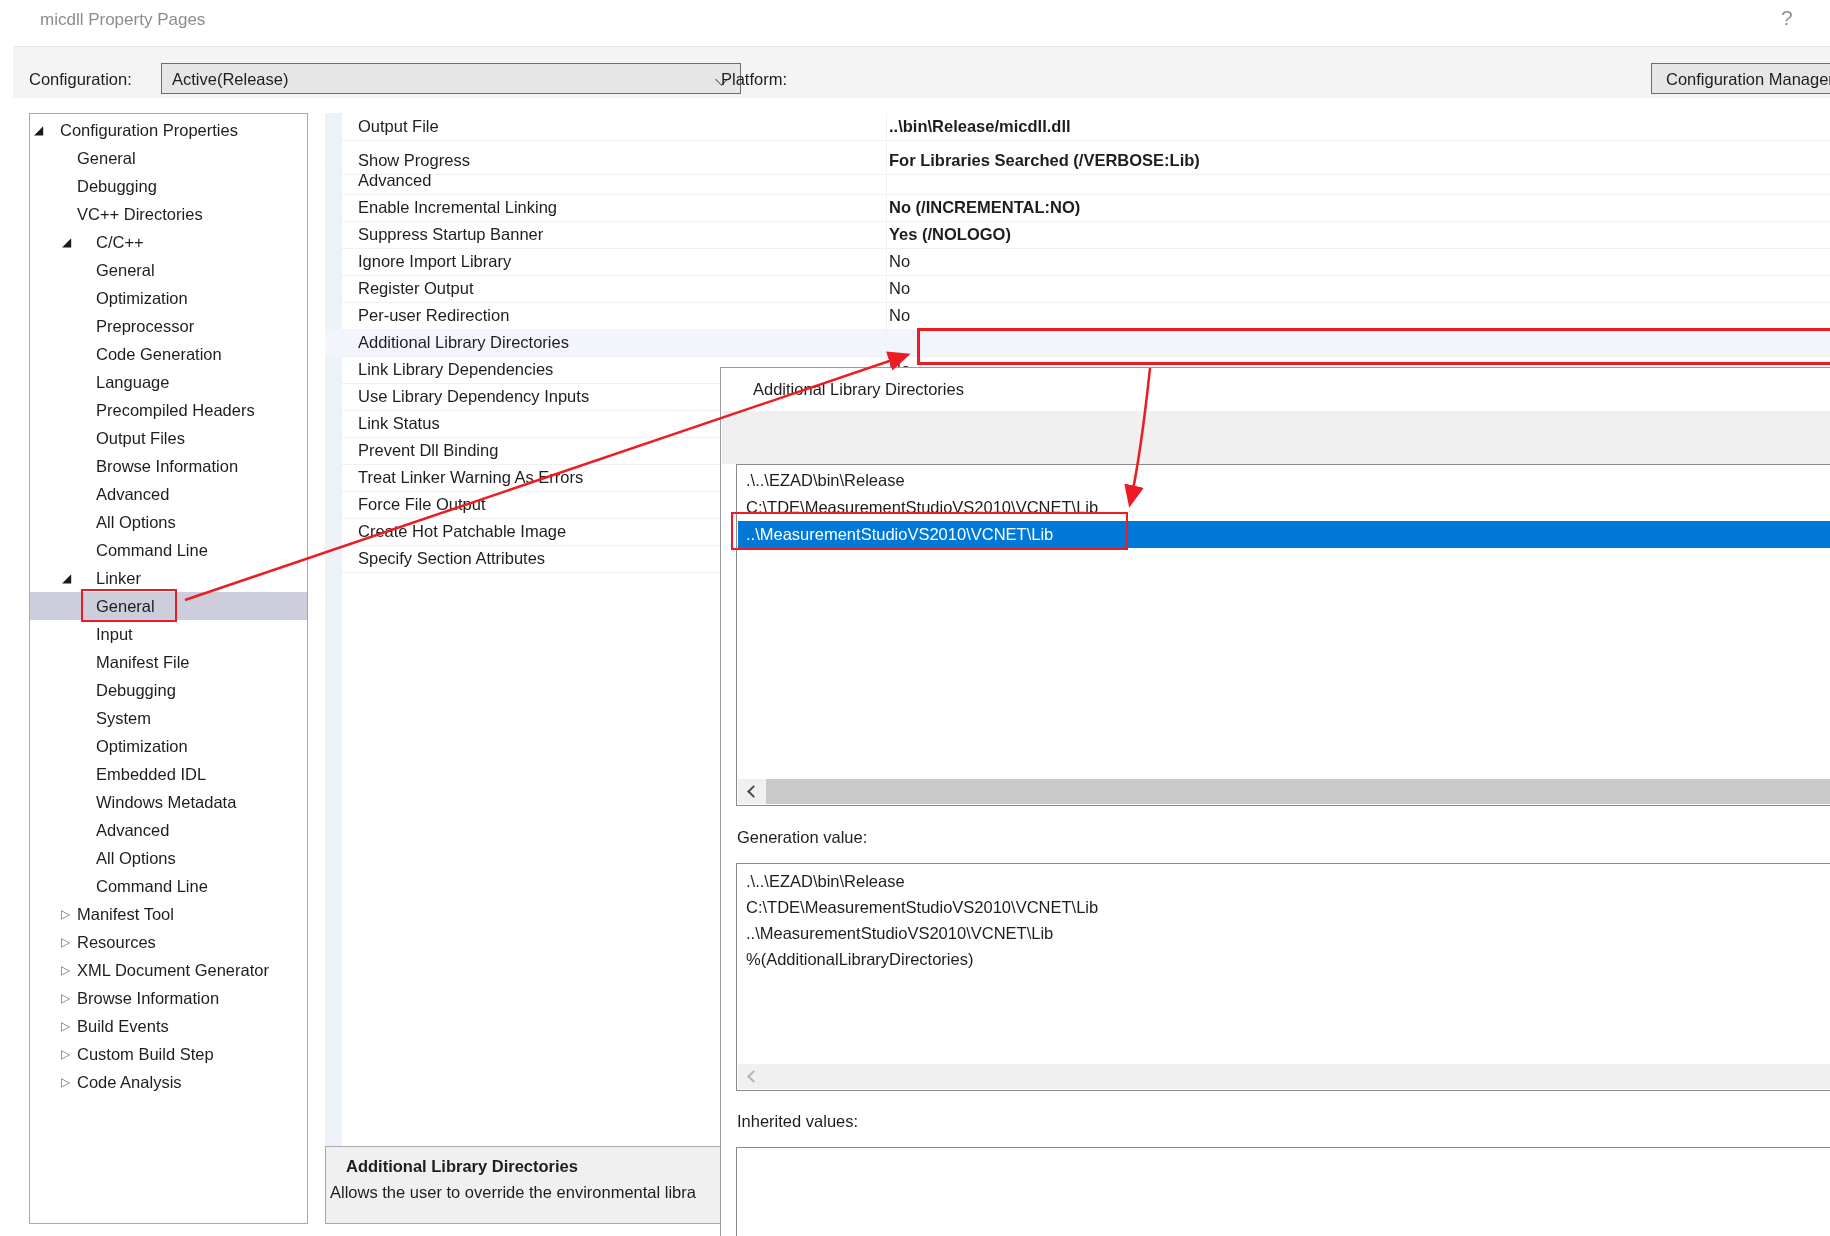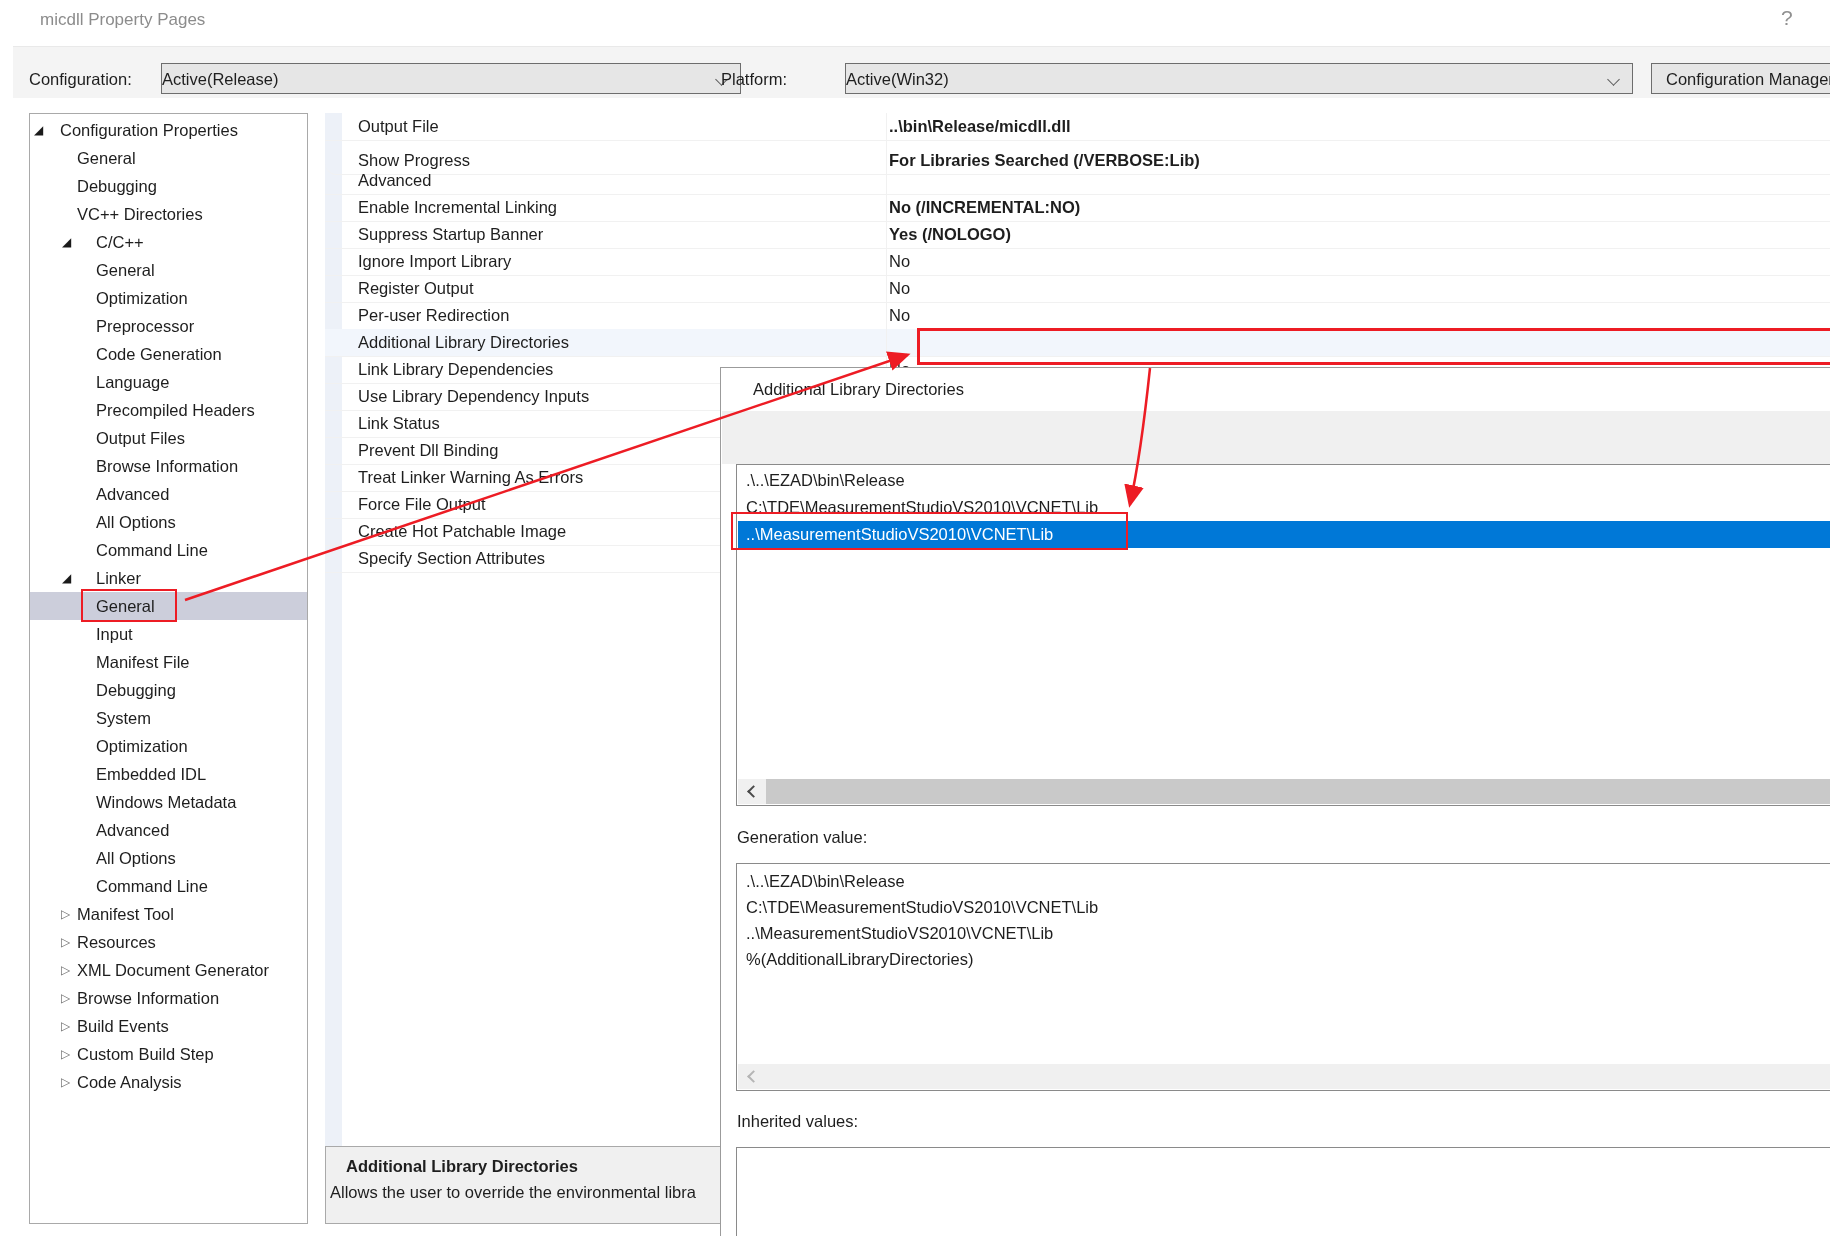--- a/index.html
+++ b/index.html
@@ -6,21 +6,21 @@
   #root{position:relative;width:1830px;height:1236px;overflow:hidden;background:#ffffff;
         font-family:"Liberation Sans", sans-serif;color:#1e1e1e;font-size:16.5px;margin-left:13px;}
 
   
   .win-title{position:absolute;left:27px;top:10px;color:#8c8c8c;font-size:17px;}
   .help-q{position:absolute;left:1768px;top:6px;color:#909090;font-size:21px;}
   .hdr-sep{position:absolute;left:0;top:46px;width:1830px;height:1px;background:#e9e9e9;}
   .top-band{position:absolute;left:0;top:47px;width:1830px;height:51px;background:#f4f4f4;}
   .band-label{position:absolute;top:63px;height:33px;line-height:33px;}
   .combo{position:absolute;top:63px;height:31px;line-height:31px;background:#e6e6e6;
-         border:1px solid #6d6d6d;box-sizing:border-box;}
+         border:1px solid #6d6d6d;padding-left:10px;box-sizing:border-box;}
   .chev{position:absolute;right:14px;top:11px;width:8px;height:8px;
         border-right:1.5px solid #5a5a5a;border-bottom:1.5px solid #5a5a5a;transform:rotate(45deg);}
   .btn{position:absolute;top:63px;height:31px;line-height:31px;background:#e6e6e6;
        border:1px solid #6d6d6d;box-sizing:border-box;padding-left:14px;white-space:nowrap;}
 
   
   #tree-panel{position:absolute;left:16px;top:113px;width:279px;height:1111px;
               border:1px solid #a9a9a9;background:#fff;overflow:hidden;box-sizing:border-box;}
   .tree-item{position:absolute;left:0;right:0;height:28px;line-height:28px;white-space:nowrap;}
   .tree-item.selected{background:#cccedb;}
@@ -83,24 +83,20 @@
   <div class="help-q">?</div>
   <div class="hdr-sep"></div>
   <div class="top-band"></div>
 
   <div class="band-label" style="left:16px;">Configuration:</div>
   <div class="combo" style="left:148px;width:580px;">
     <span>Active(Release)</span>
     <span class="chev"></span>
   </div>
   <div class="band-label" style="left:708px;">Platform:</div>
-  <div class="combo" style="left:832px;width:788px;">
-    <span>Active(Win32)</span>
-    <span class="chev"></span>
-  </div>
   <div class="btn" style="left:1638px;width:240px;">Configuration Manager...</div>
 
   <div id="tree-panel">
       <div class="tree-item" style="top: 2px;">
         <span class="expander expanded" style="left: 4px;">◢</span>
         <span class="t-label" style="left: 30px;">Configuration Properties</span>
       </div>
       <div class="tree-item" style="top: 30px;">
         <span class="t-label" style="left: 47px;">General</span>
       </div>

